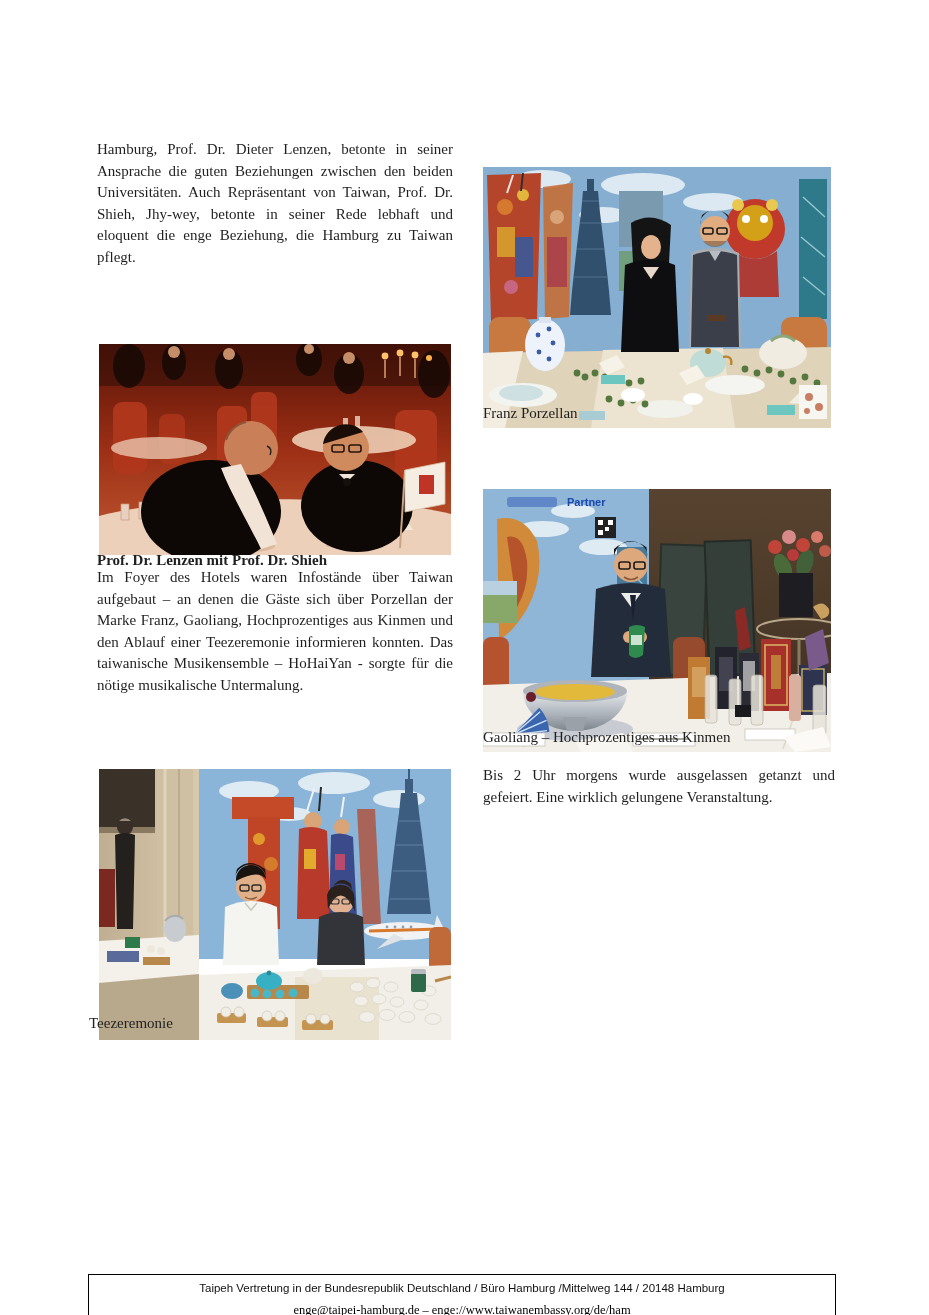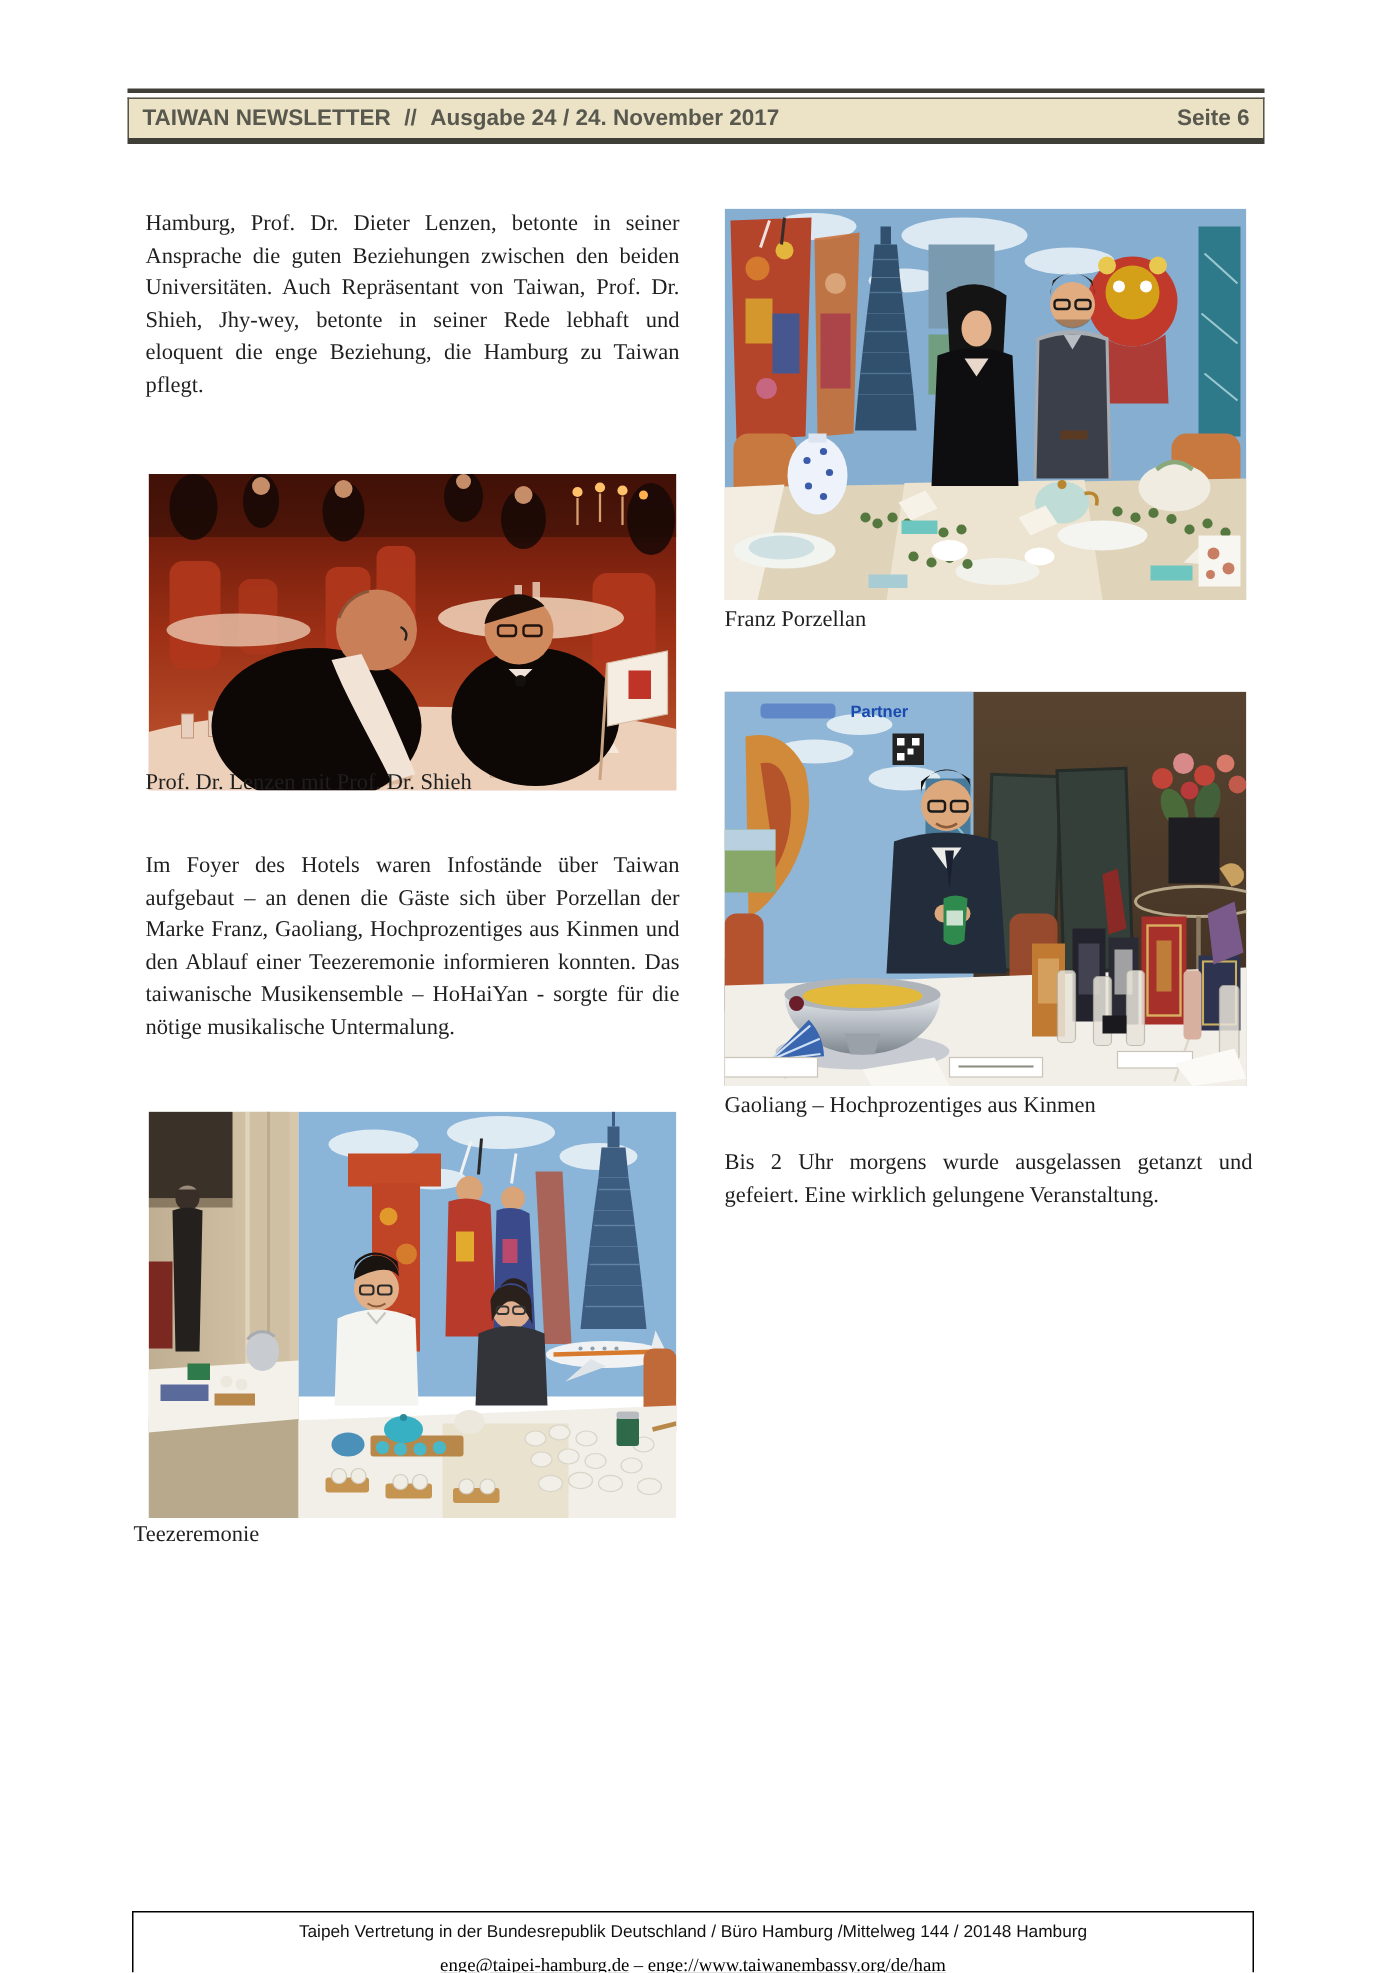--- a/index.html
+++ b/index.html
@@ -21,21 +21,21 @@
   .header .bar .sep{margin:0 9px;}
   .header .rule-bottom{height:4px;background:#3f3f37;}
   
   .para{
     position:absolute;font-size:15px;line-height:21.5px;text-align:justify;
   }
   .caption{
     position:absolute;font-size:15px;line-height:20px;white-space:nowrap;
   }
   
-  .photo{position:absolute;overflow:hidden;}
+  .photo{position:absolute;overflow:hidden;margin-top:28px;}
   .photo svg{display:block;width:100%;height:100%;}
   
   .footer{
     position:absolute;left:88px;top:1274px;width:748px;box-sizing:border-box;
     border:1px solid #000;text-align:center;padding:7px 6px 8px 6px;background:#fff;
   }
   .footer .line1{
     font-family:"Liberation Sans","DejaVu Sans",sans-serif;
     font-size:11.5px;color:#111;
   }
@@ -44,32 +44,20 @@
     font-size:12.5px;color:#000;
   }
   .footer .line2 a{color:#000;text-decoration:underline;}
   .footer .line2 .dash{margin:0 3px;}
 </style>
 </head>
 <body>
 
 <div id="page">
 
-  <div class="header">
-    <div class="rule-top"></div>
-    <div class="bar">
-      <span class="left-group">
-        <span>TAIWAN NEWSLETTER</span>
-        <span class="sep">//</span>
-        <span>Ausgabe 24 / 24. November 2017</span>
-      </span>
-      <span>Seite 6</span>
-    </div>
-    <div class="rule-bottom"></div>
-  </div>
 
   <div class="para" style="left:97px;top:139px;width:356px;">Hamburg, Prof. Dr. Dieter Lenzen, betonte in seiner Ansprache die guten Beziehungen zwischen den beiden Universitäten. Auch Repräsentant von Taiwan, Prof. Dr. Shieh, Jhy-wey, betonte in seiner Rede lebhaft und eloquent die enge Beziehung, die Hamburg zu Taiwan pflegt.</div>
 
   <div class="photo" style="left:99px;top:316px;width:352px;height:211px;">
     <svg viewBox="0 0 352 211" preserveAspectRatio="none">
       <defs>
         <linearGradient id="bq" x1="0" y1="0" x2="0" y2="1">
           <stop offset="0" stop-color="#581308"></stop>
             <stop offset="0.5" stop-color="#9c2f15"></stop>
             <stop offset="1" stop-color="#c25a33"></stop>
@@ -140,21 +128,21 @@
       <rect x="250" y="101" width="12" height="7" rx="2" fill="none" stroke="#22130c" stroke-width="1.6"></rect>
       <path d="M240,130 l8,8 l8,-8 z" fill="#efe3da"></path>
       <circle cx="248" cy="138" r="4" fill="#14100c"></circle>
 
       <line x1="306" y1="126" x2="301" y2="204" stroke="#caa583" stroke-width="2"></line>
       <path d="M306,126 L346,118 L346,160 L306,168 Z" fill="#f5ece2" stroke="#d8c0a8" stroke-width="0.8"></path>
       <rect x="320" y="131" width="15" height="19" fill="#c03428"></rect>
     </svg>
   </div>
 
-  <div class="caption" style="left:97px;top:512px;">Prof. Dr. Lenzen mit Prof. Dr. Shieh</div>
+  <div class="caption" style="left:97px;top:550px;font-weight:bold;">Prof. Dr. Lenzen mit Prof. Dr. Shieh</div>
 
   <div class="para" style="left:97px;top:567px;width:356px;">Im Foyer des Hotels waren Infostände über Taiwan aufgebaut – an denen die Gäste sich über Porzellan der Marke Franz, Gaoliang, Hochprozentiges aus Kinmen und den Ablauf einer Teezeremonie informieren konnten. Das taiwanische Musikensemble – HoHaiYan - sorgte für die nötige musikalische Untermalung.</div>
 
   <div class="photo" style="left:99px;top:741px;width:352px;height:271px;">
     <svg viewBox="0 0 352 271" preserveAspectRatio="none">
       <defs>
         <linearGradient id="tcwall" x1="0" y1="0" x2="1" y2="0">
           <stop offset="0" stop-color="#b9a popup88"></stop>
             <stop offset="1" stop-color="#d6c6aa"></stop>
         </linearGradient>

